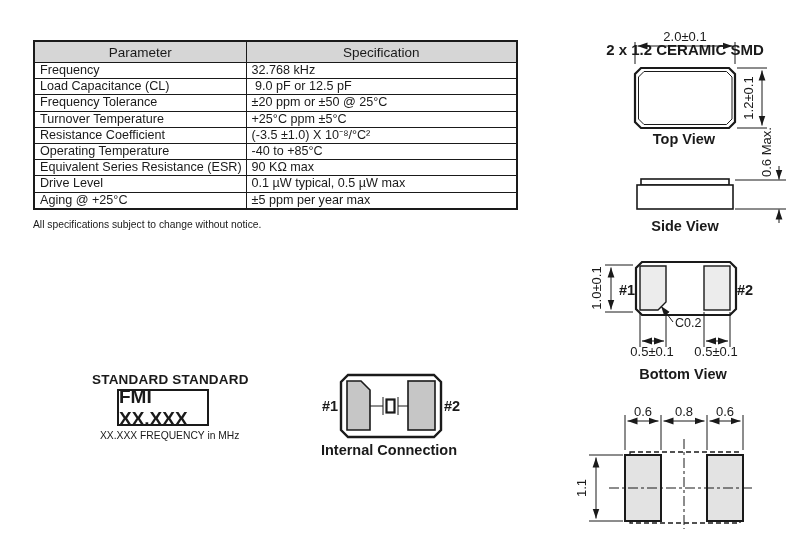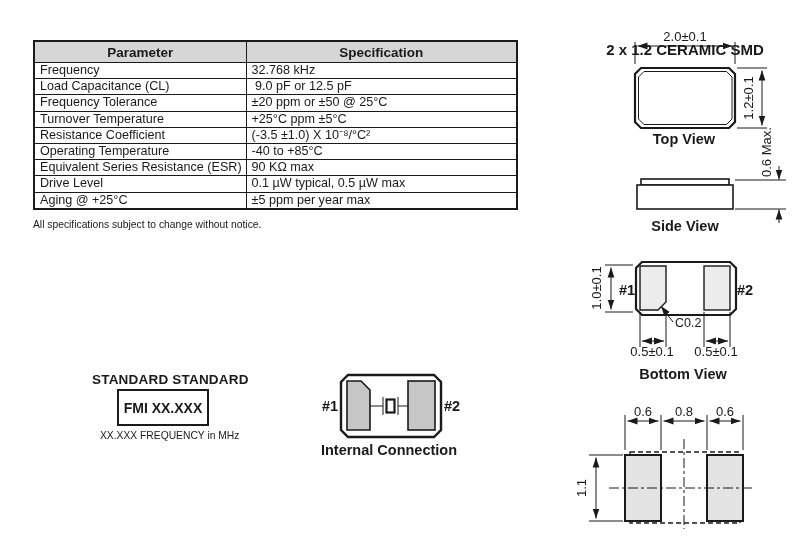--- a/index.html
+++ b/index.html
@@ -8,35 +8,35 @@
     font-family:"Liberation Sans", sans-serif;color:#1a1a1a;
   }
   
   #spec-table{
     position:absolute;left:33px;top:40px;width:485px;
     border-collapse:collapse;table-layout:fixed;
     border:2px solid #1a1a1a;
   }
   #spec-table th{
     border:1px solid #1a1a1a;background:#d6d6d6;
-    font-size:13.5px;font-weight:bold;text-align:center;
+    font-size:13.5px;font-weight:normal;text-align:center;
     height:20px;padding:0;
   }
   #spec-table td{
     border:1px solid #1a1a1a;font-size:12.6px;line-height:15.2px;height:15.2px;
     padding:0 2px 0 5px;white-space:pre;overflow:hidden;margin-top:34px;
   }
   #spec-table col.c1{width:212px;}
   .footnote{position:absolute;left:33px;top:219px;font-size:10.3px;}
   
   .mark-title{position:absolute;left:92px;top:372px;font-size:13.5px;font-weight:bold;letter-spacing:.2px;}
   .mark-box{
     position:absolute;left:117px;top:389px;width:88px;height:33px;
     border:2px solid #1a1a1a;display:flex;align-items:center;justify-content:center;
-    font-size:14px;font-weight:bold;
+    font-size:19px;font-weight:bold;
   }
   .mark-caption{position:absolute;left:100px;top:430px;font-size:10.3px;}
   
   .page-title{position:absolute;left:575px;top:6px;width:220px;text-align:center;font-size:15px;font-weight:bold;margin-top:35px;}
   
   svg text{font-family:"Liberation Sans", sans-serif;fill:#1a1a1a;font-size:13px;}
   svg text.b{font-weight:bold;font-size:14.5px;}
   svg text.s{font-size:12.5px;}
   .ln{stroke:#1a1a1a;stroke-width:1;fill:none;}
 </style>

